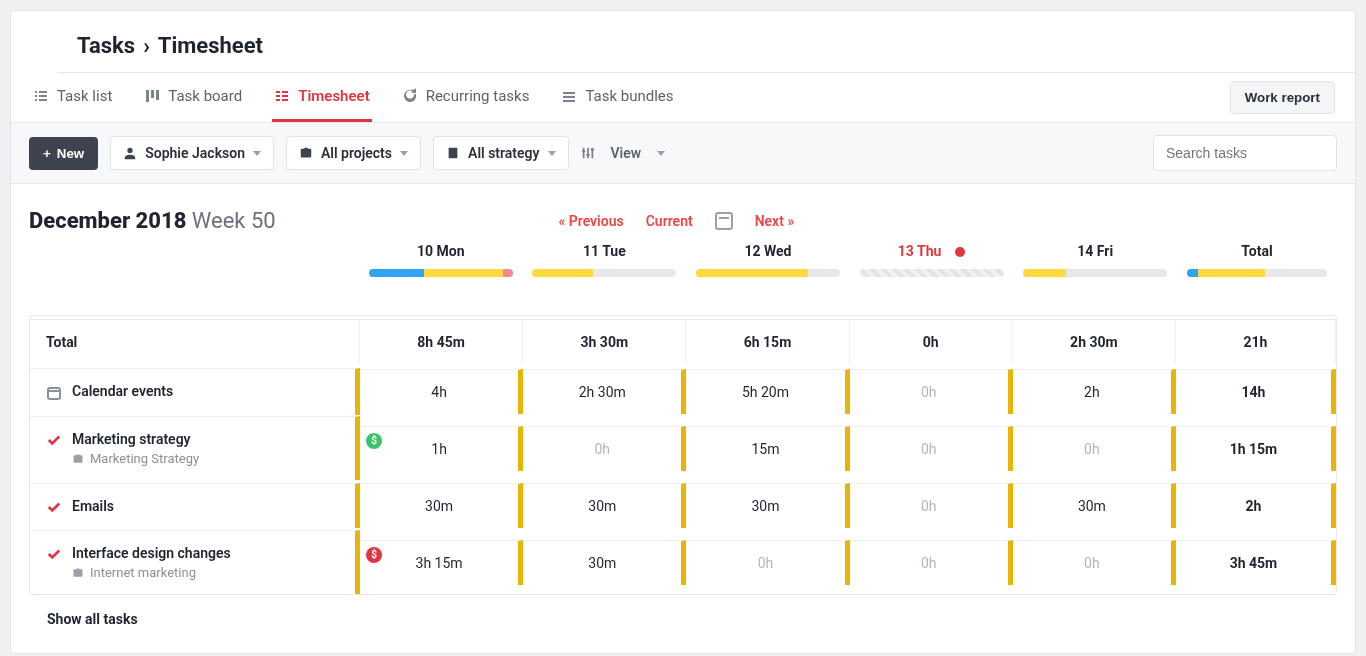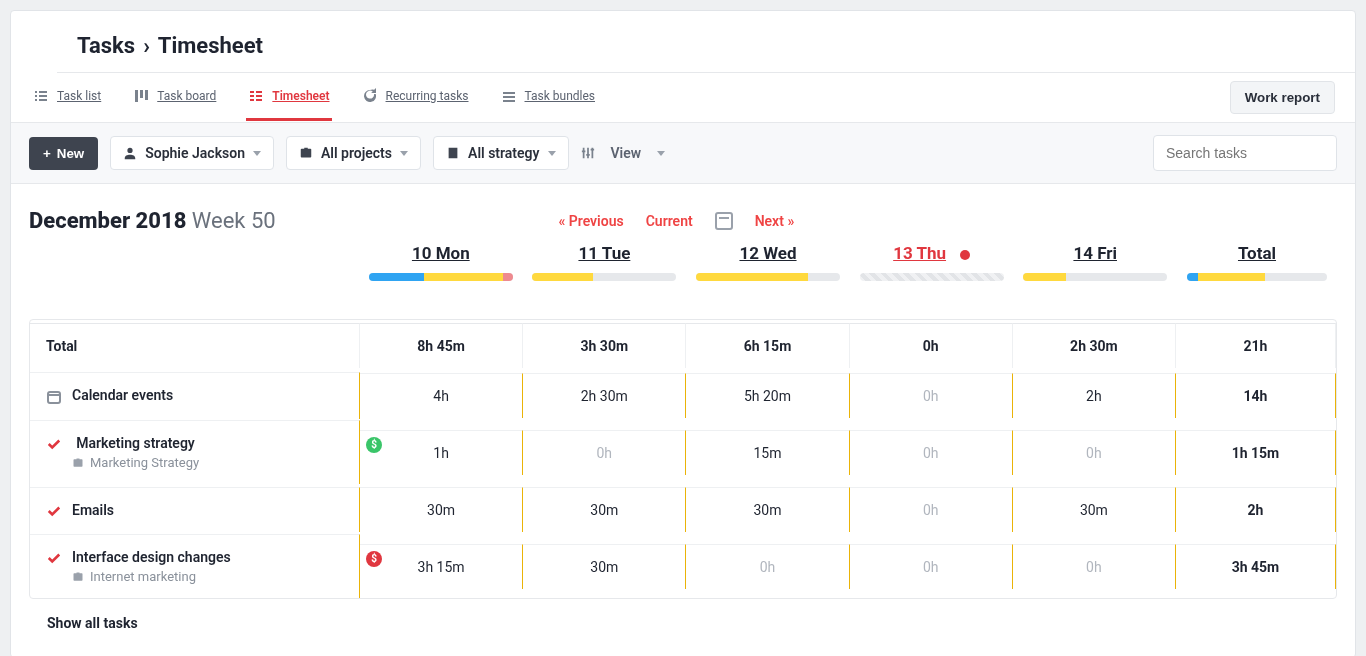--- a/index.html
+++ b/index.html
@@ -33,23 +33,22 @@
     border-bottom: 1px solid #e6e8eb;
     gap: 28px;
   }
   .tab {
     display: inline-flex;
     align-items: center;
     gap: 8px;
     padding: 14px 2px;
     color: #5c6370;
     cursor: pointer;
-    font-size: 12px;
+    font-size: 15px;
     border-bottom: 3px solid transparent;
-    text-decoration: underline;
   }
   .tab.active { color: #e0373f; border-bottom-color: #e0373f; font-weight:600;}
   .tab .ic { width: 16px; height: 16px; display: inline-flex; align-items:center; justify-content:center; }
   .tabs-spacer { flex: 1; }
   .work-report-btn {
     margin: 8px 0;
     padding: 8px 14px;
     background: #f3f5f7;
     border: 1px solid #e1e4e8;
     border-radius: 4px;
@@ -123,21 +122,21 @@
     border: 1px solid #e6e8eb;
     border-radius: 4px;
     overflow: hidden;
   }
   .day-header-row {
     display: grid;
     grid-template-columns: 330px repeat(5, 1fr) 160px;
     padding: 10px 0 8px;
   }
   .day-col { text-align: center; }
-  .day-label { font-weight: 700; color: #1f2430; font-size: 17px; text-decoration: underline;}
+  .day-label { font-weight: 700; color: #1f2430; font-size: 14px;}
   .day-label.today { color: #e0373f; }
   .today-dot { display:inline-block; width:10px;height:10px;border-radius:50%; background:#e0373f; margin-left:14px; vertical-align:middle;}
   .bar {
     margin: 10px auto 0;
     width: 88%;
     height: 8px;
     border-radius: 4px;
     background: #e6e8eb;
     display: flex;
     overflow: hidden;
@@ -148,21 +147,21 @@
   .bar .seg-red { background:#ee8a8f; }
 
   .row {
     display: grid;
     grid-template-columns: 330px repeat(5, 1fr) 160px;
     align-items: center;
     min-height: 50px;
   }
   .row > div { padding: 14px 10px; text-align:center;}
   .row > div:first-child { text-align:left; padding-left:16px;}
-  .row.border-all > div { border-top: 1px solid #eef0f2; border-right:1px solid #eab308;text-align:center;}
+  .row.border-all > div { border-top: 1px solid #eef0f2; border-right:5px solid #eab308;}
   .row.header-total > div { border-top:1px solid #e6e8eb; border-right:1px solid #eef0f2; font-weight:700;}
   .row .task-main{ display:flex; align-items:flex-start; gap:10px;}
   .task-icon{ width:16px; display:inline-flex; justify-content:center; color:#e0373f; margin-top:2px;}
   .task-title{ font-weight:600;}
   .task-sub{ color:#8a919b; font-size:13px; margin-top:4px; display:flex; align-items:center; gap:6px;}
   .muted{ color:#b1b6be;}
   .cell-rel{ position:relative;}
   .badge{ position:absolute; top:6px; left:6px; width:16px;height:16px;border-radius:50%; color:#fff; font-size:10px; display:flex;align-items:center;justify-content:center; font-weight:700;}
   .badge.green{ background:#3ac569;}
   .badge.red{ background:#e0373f;}

